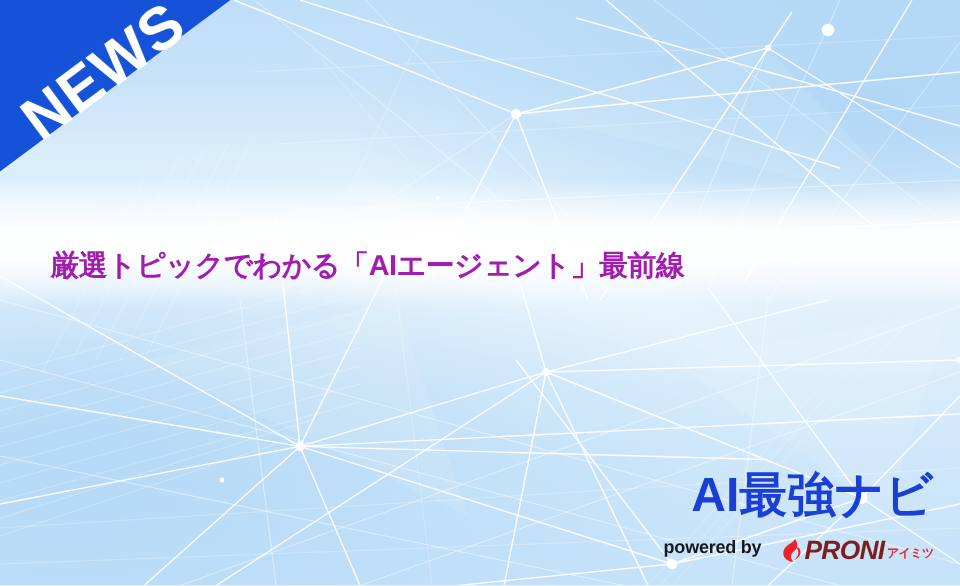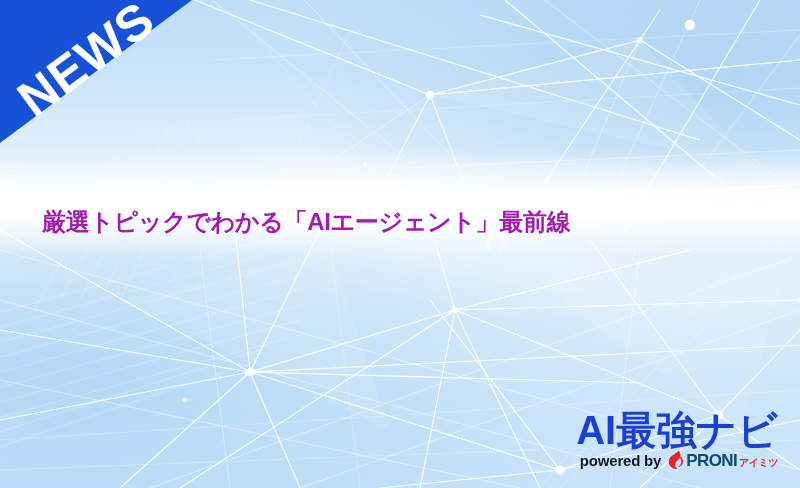--- a/index.html
+++ b/index.html
@@ -127,48 +127,49 @@
     color: #1b3fd2;
     font-size: 40px;
     font-weight: 700;
     letter-spacing: 0px;
     line-height: 1;
     white-space: nowrap;
     font-family: "Liberation Sans", "DejaVu Sans", sans-serif;
     margin-left: 42px;
   }
   .logo-sub {
-    margin-top: 0;
+    margin-top: 15px;
     display: flex;
-    align-items: center;
+    align-items: flex-start;
     justify-content: flex-end;
-    gap: 6px;
+    gap: 17px;
     white-space: nowrap;
   }
   .powered-by {
     color: #14171f;
     font-size: 15px;
     font-weight: 700;
     letter-spacing: -0.2px;
     font-family: "Liberation Sans", "DejaVu Sans", sans-serif;
   }
   .proni-mark {
     display: inline-flex;
     align-items: center;
     gap: 2px;
   }
   .proni-icon {
     display: inline-block;
     width: 17px;
     height: 20px;
   }
   .proni-word {
-    color: #0c4a6e;
-    font-size: 17px;
-    font-weight: 700;
+    color: #7f1d1d;
+    font-size: 22px;
+    font-weight: 700;
+    font-style: italic;
     letter-spacing: -0.6px;
     line-height: 1;
     font-family: "Liberation Sans", "DejaVu Sans", sans-serif;
   }
   .proni-kana {
     color: #e8232a;
     font-size: 10px;
     font-weight: 700;
     line-height: 1;
     position: relative;

